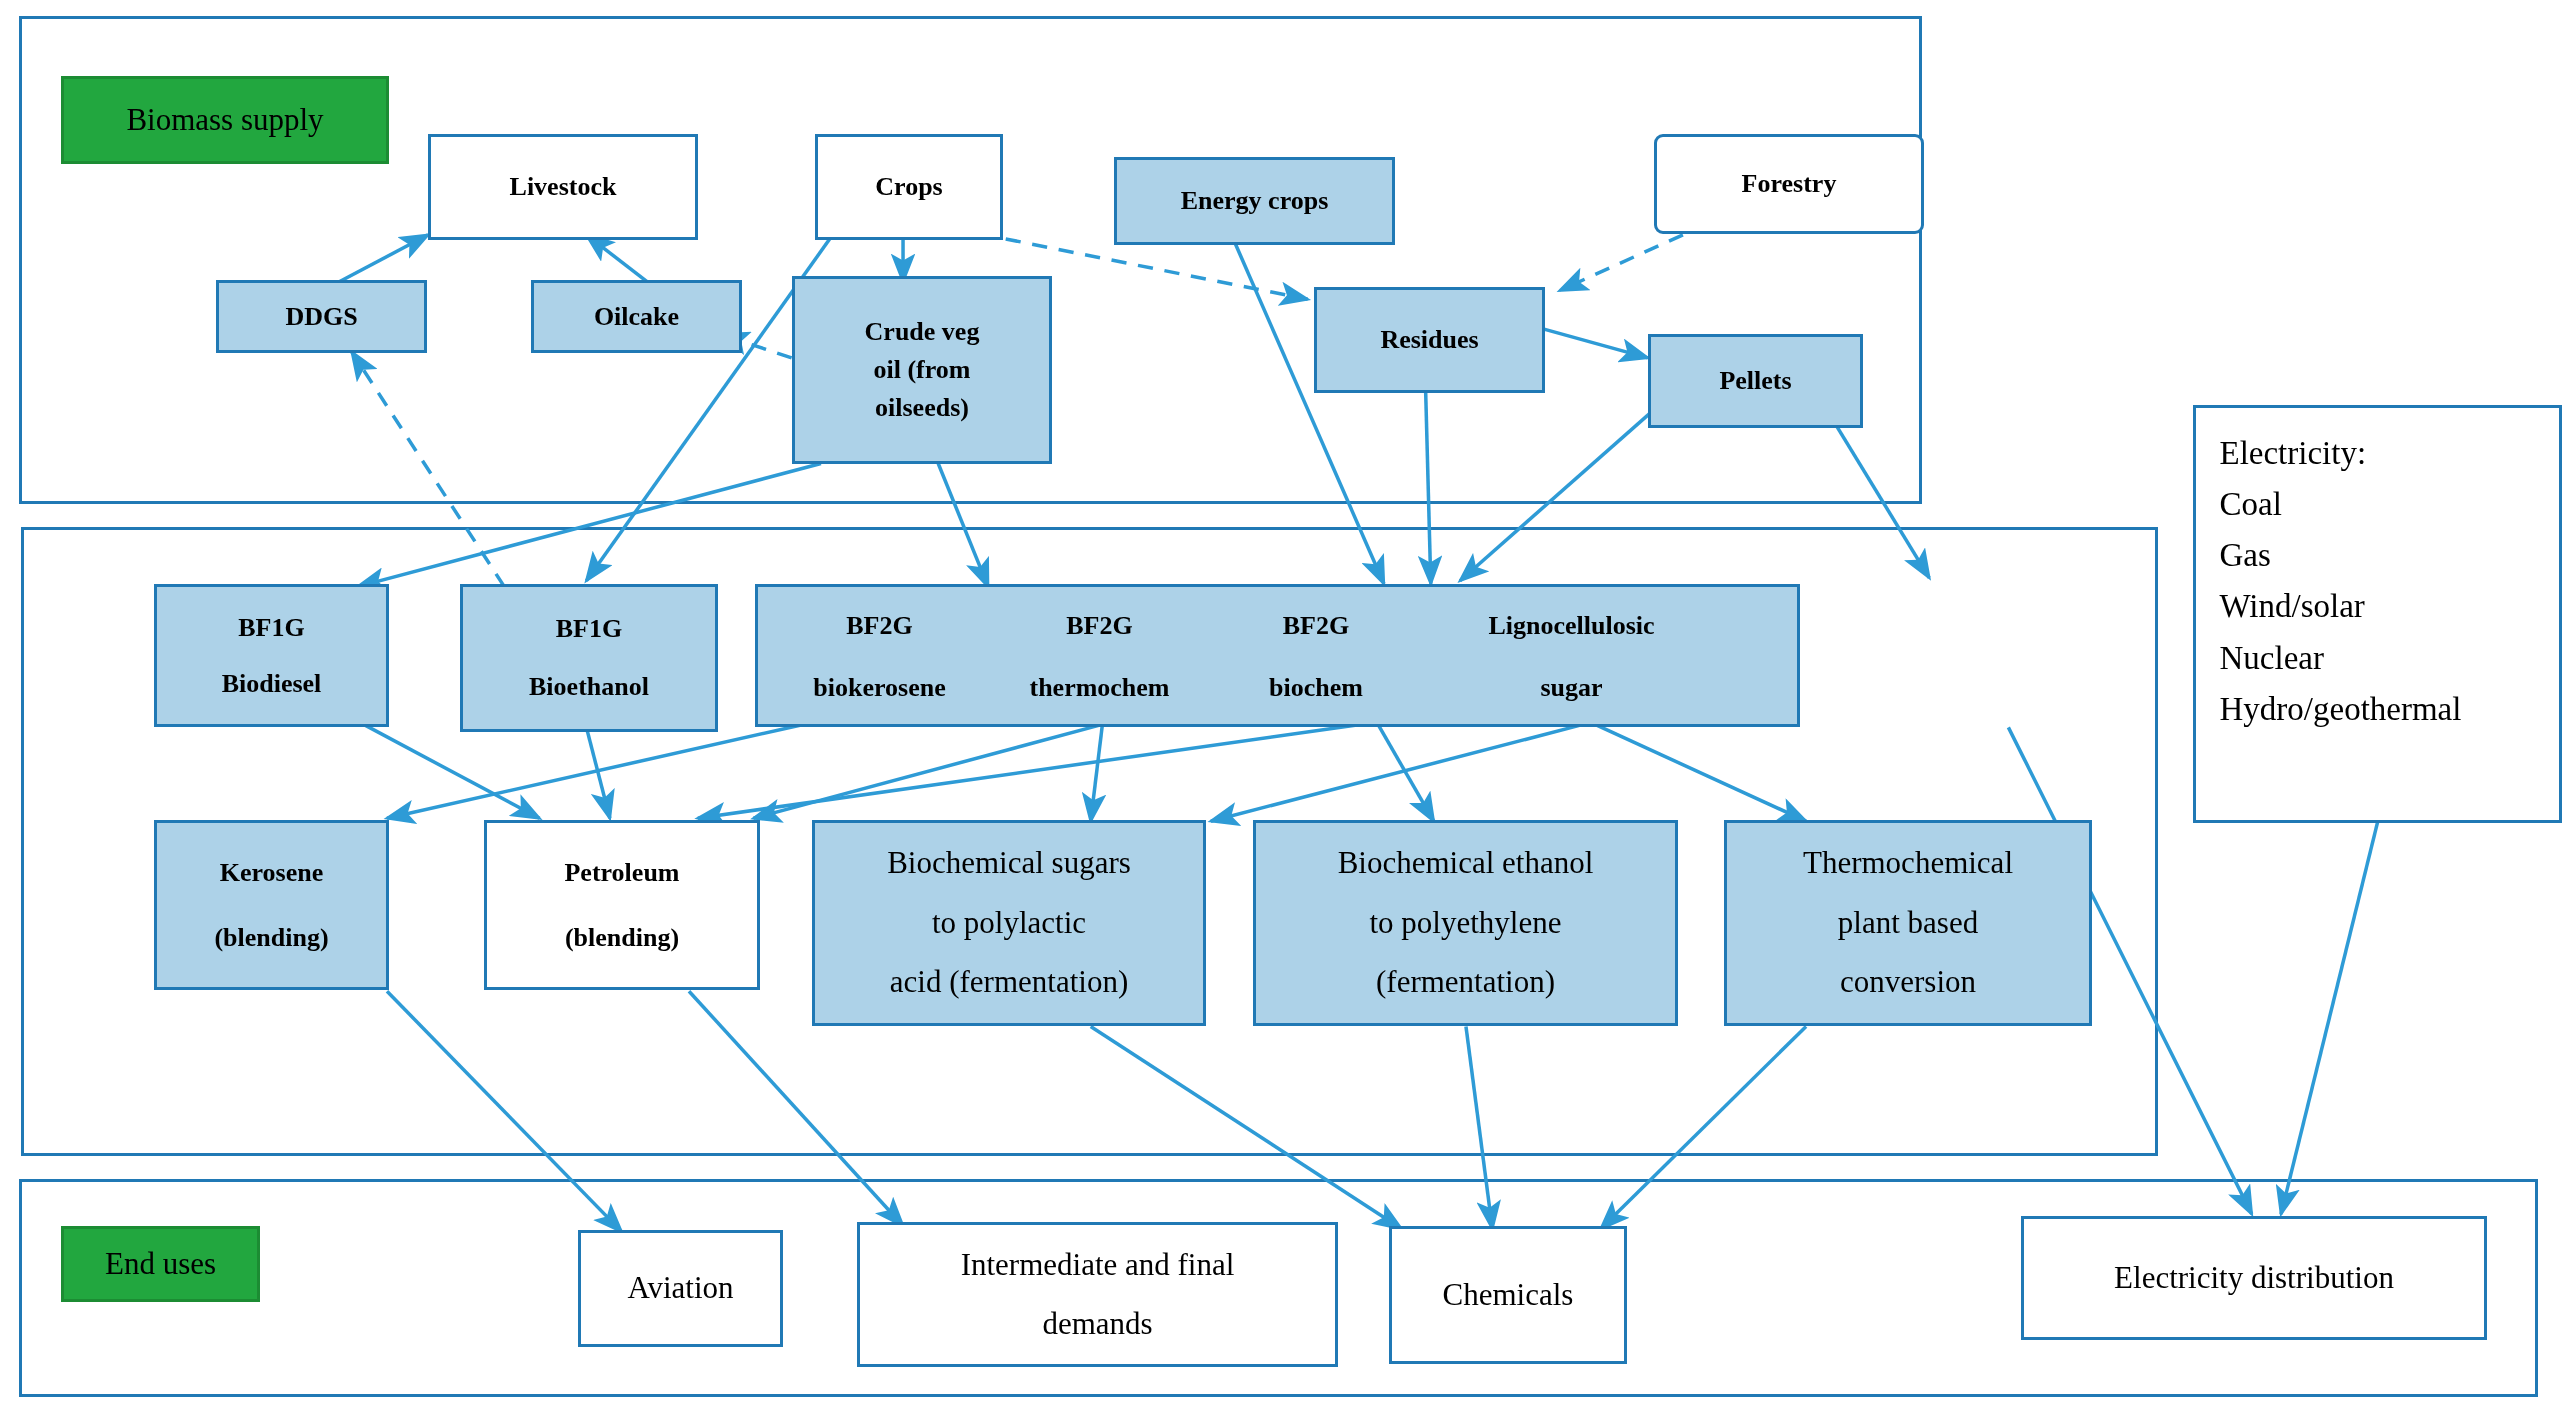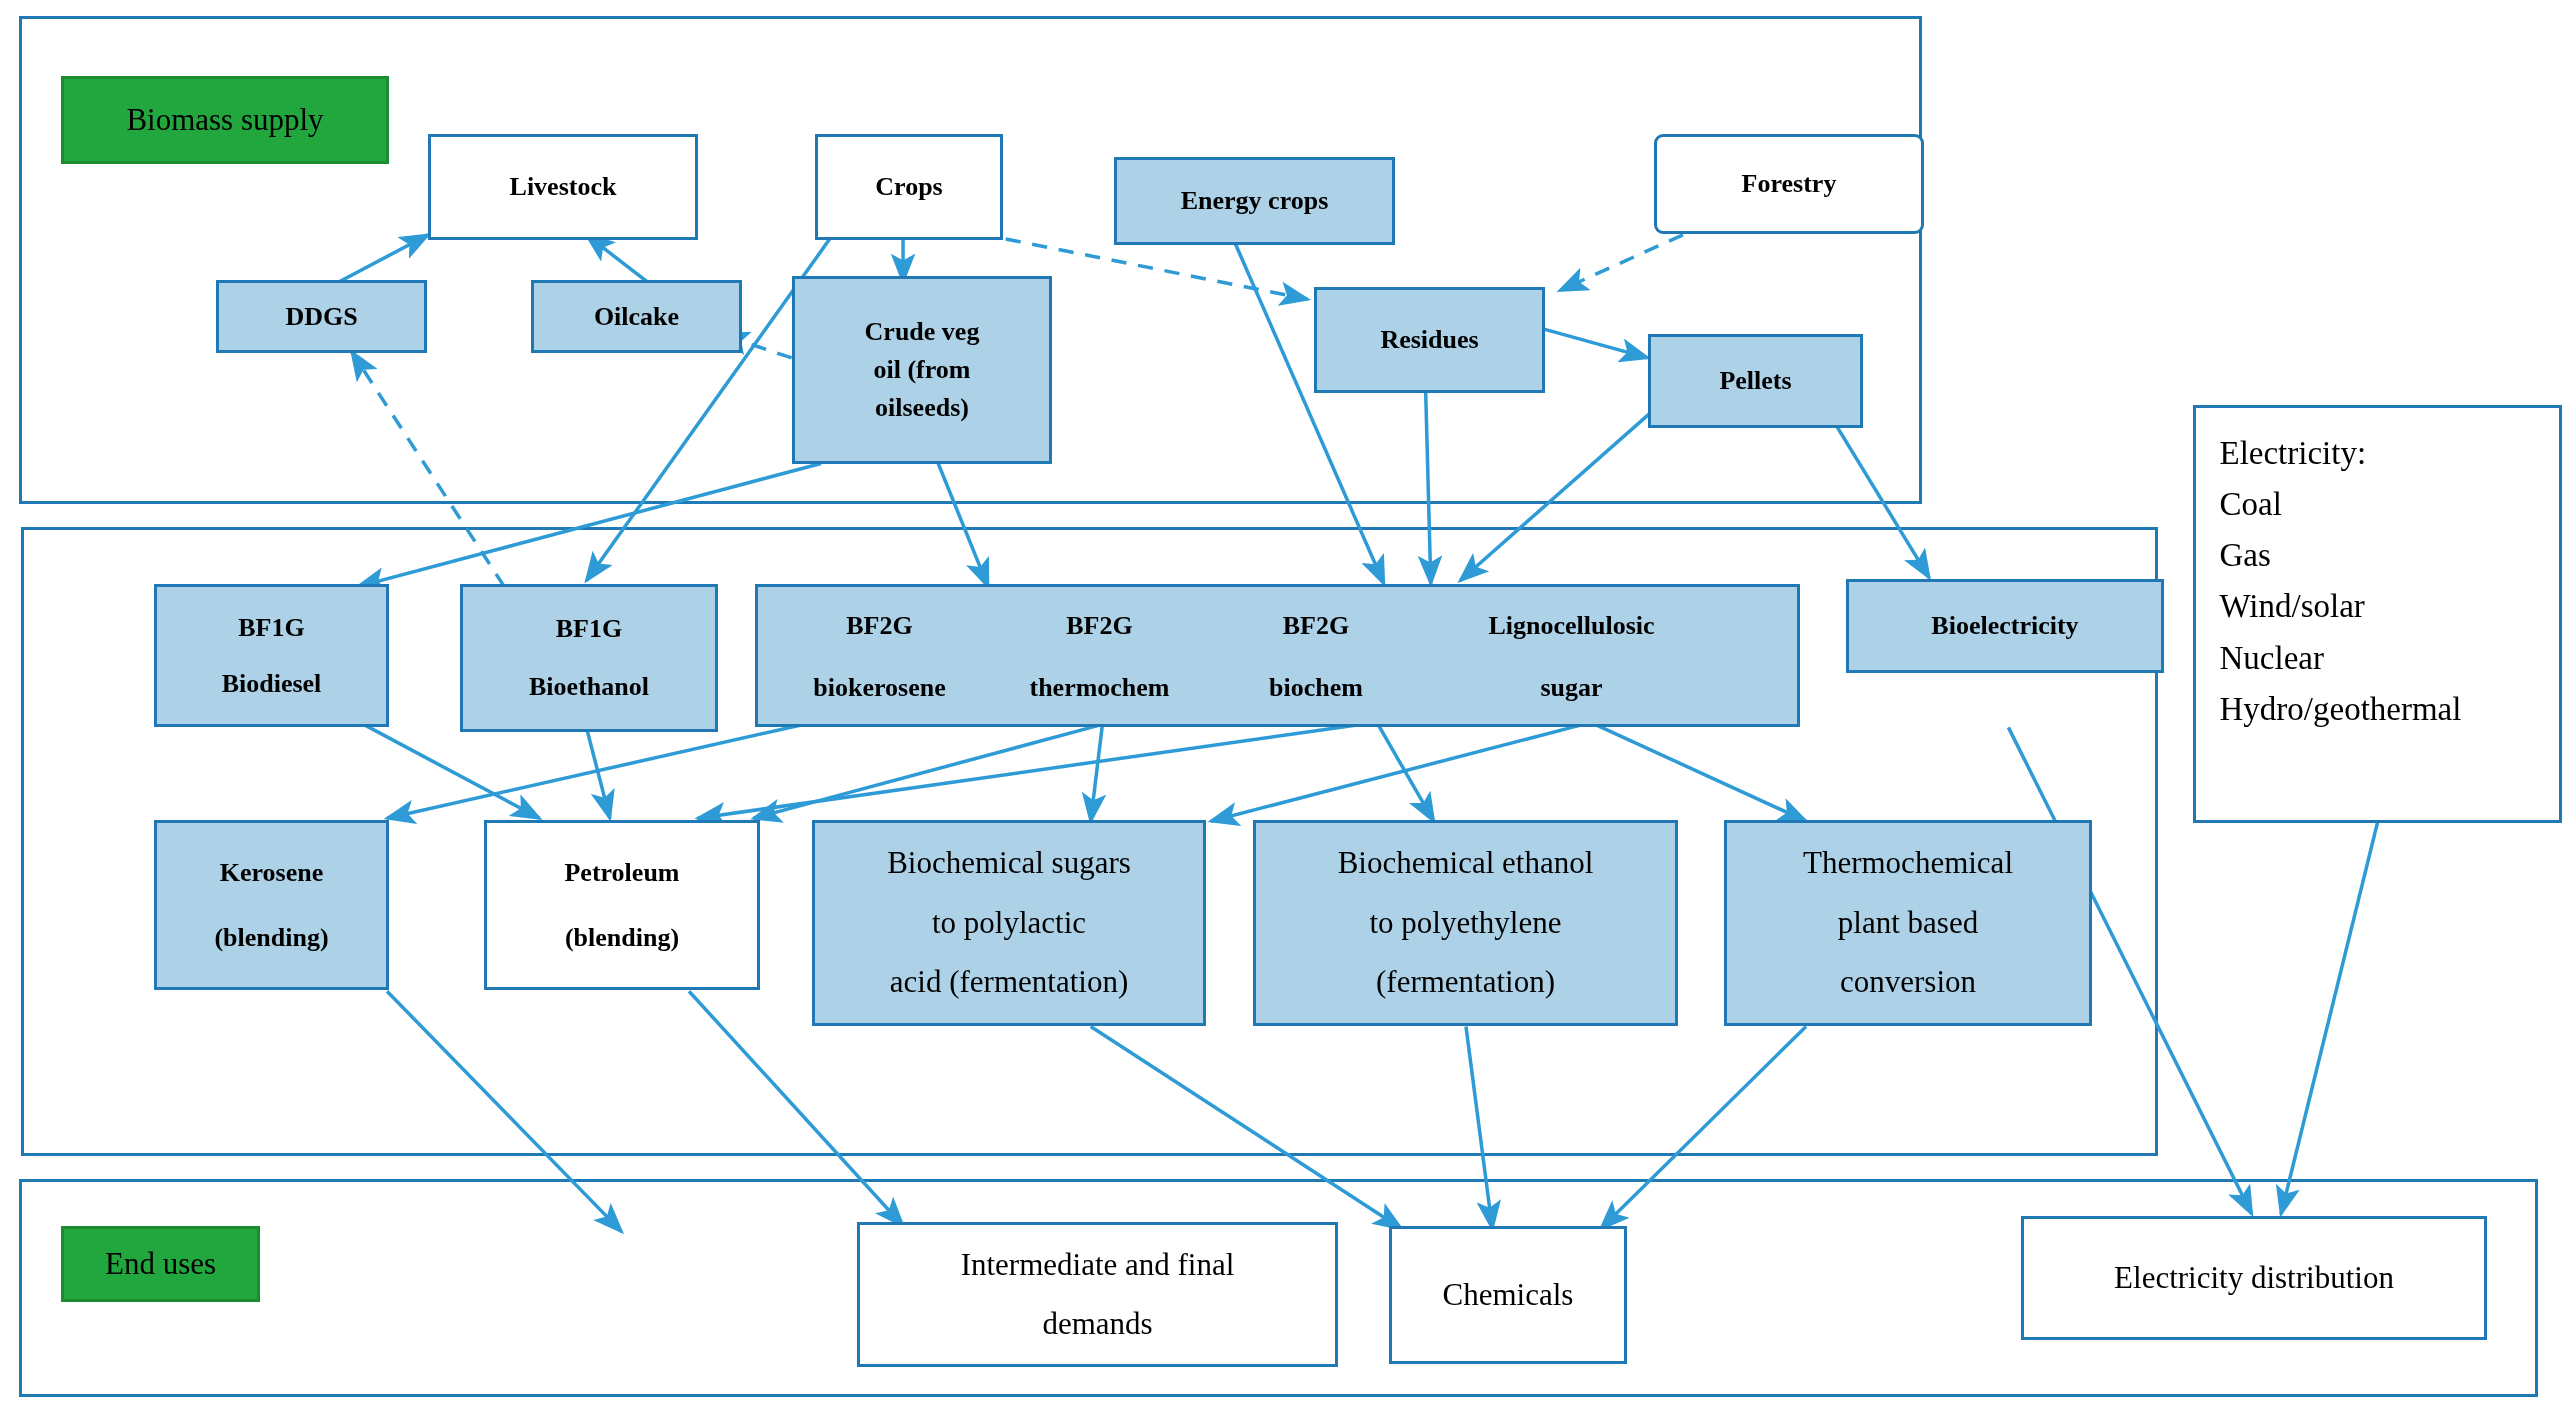--- a/index.html
+++ b/index.html
@@ -180,23 +180,20 @@
   <div class="multi-label fs60" style="left:1228px;top:592px;width:176px;height:129px;flex-direction:column;justify-content:space-evenly;">
     <span>BF2G</span>
     <span>biochem</span>
   </div>
 
   <div class="multi-label fs60" style="left:1431px;top:592px;width:281px;height:129px;flex-direction:column;justify-content:space-evenly;">
     <span>Lignocellulosic</span>
     <span>sugar</span>
   </div>
 
-  <div class="node blue fs60" style="left:1846px;top:579px;width:318px;height:94px;">
-    <span>Bioelectricity</span>
-  </div>
 
   <div class="node blue fs60" style="left:154px;top:820px;width:235px;height:170px;flex-direction:column;justify-content:space-evenly;">
     <span>Kerosene</span>
     <span>(blending)</span>
   </div>
 
   <div class="node white fs60" style="left:484px;top:820px;width:276px;height:170px;flex-direction:column;justify-content:space-evenly;">
     <span>Petroleum</span>
     <span>(blending)</span>
   </div>
@@ -216,20 +213,23 @@
   <div class="node blue fs56" style="left:1724px;top:820px;width:368px;height:206px;flex-direction:column;justify-content:space-evenly;">
     <span>Thermochemical</span>
     <span>plant based</span>
     <span>conversion</span>
   </div>
 
   <div class="node green fs56" style="left:61px;top:1226px;width:199px;height:76px;">
     <span>End uses</span>
   </div>
 
+  <div class="node white fs56" style="left:578px;top:1230px;width:205px;height:117px;">
+    <span>Aviation</span>
+  </div>
 
   <div class="node white fs56" style="left:857px;top:1222px;width:481px;height:145px;flex-direction:column;justify-content:space-evenly;">
     <span>Intermediate and final</span>
     <span>demands</span>
   </div>
 
   <div class="node white fs56" style="left:1389px;top:1226px;width:238px;height:138px;">
     <span>Chemicals</span>
   </div>
 

